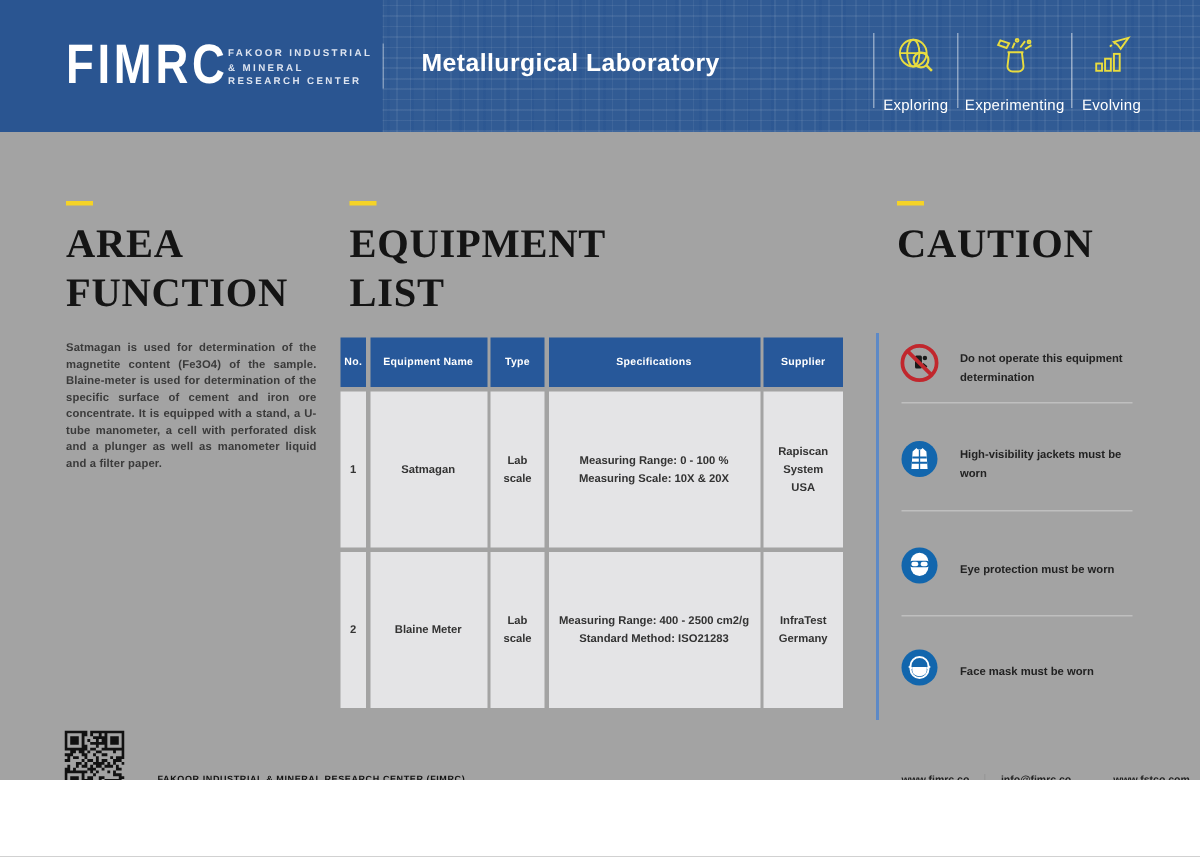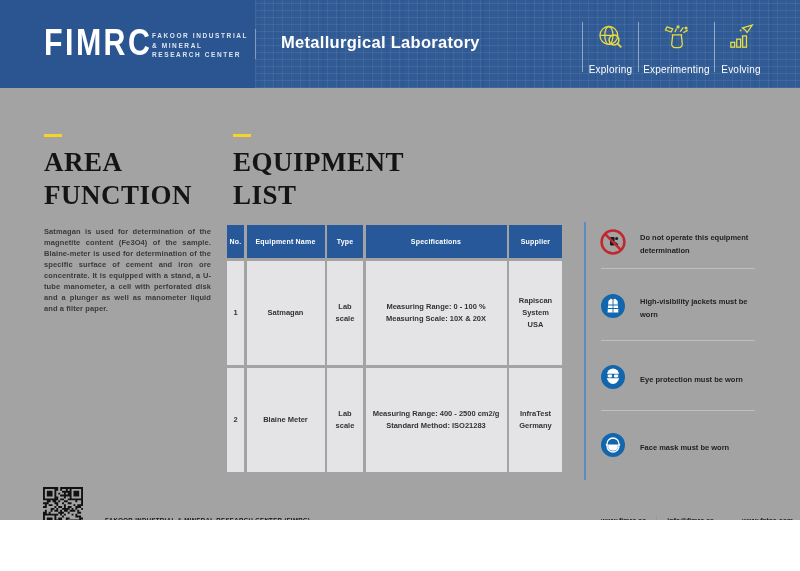--- a/index.html
+++ b/index.html
@@ -167,20 +167,24 @@
       <div>Measuring Range: 400 - 2500 cm2/g</div>
       <div>Standard Method: ISO21283</div>
     </div>
     <div class="td">
       <div>InfraTest</div>
       <div>Germany</div>
       <div></div>
     </div>
   </div>
 
+  <div class="caution-head">
+    <div class="dash"></div>
+    <h1 class="sec-title">CAUTION</h1>
+  </div>
 
   <div class="caution-vline"></div>
 
   <div class="citem ci1">
     <span>
       <svg width="28" height="28" viewBox="0 0 28 28">
         <circle cx="14" cy="14" r="11.4" fill="none" stroke="#c1272d" stroke-width="2.5"></circle>
         <rect x="11" y="9" width="4.6" height="8.6" rx="1" fill="#1a1a1a"></rect>
         <circle cx="17.6" cy="10.6" r="1.5" fill="#1a1a1a"></circle>
         <path d="M16.2 14.5 l2.6 2.2" stroke="#1a1a1a" stroke-width="1.4"></path>

